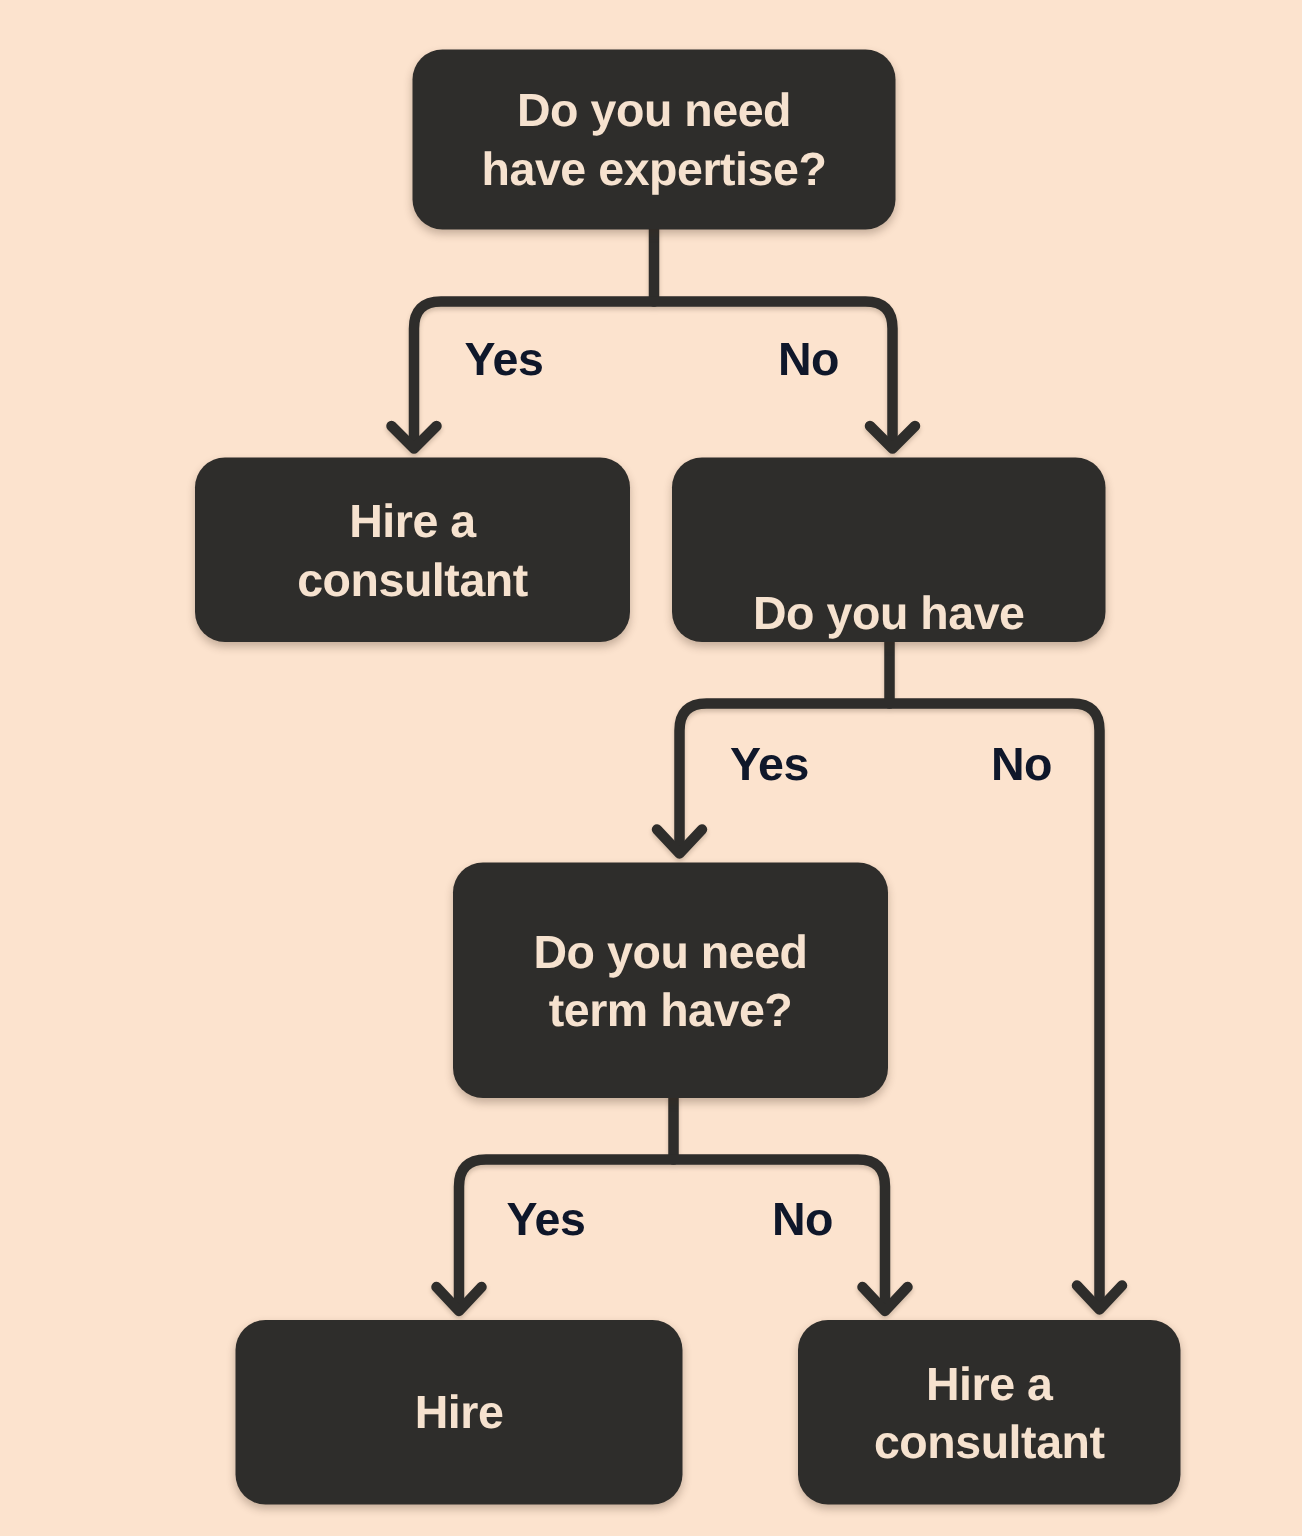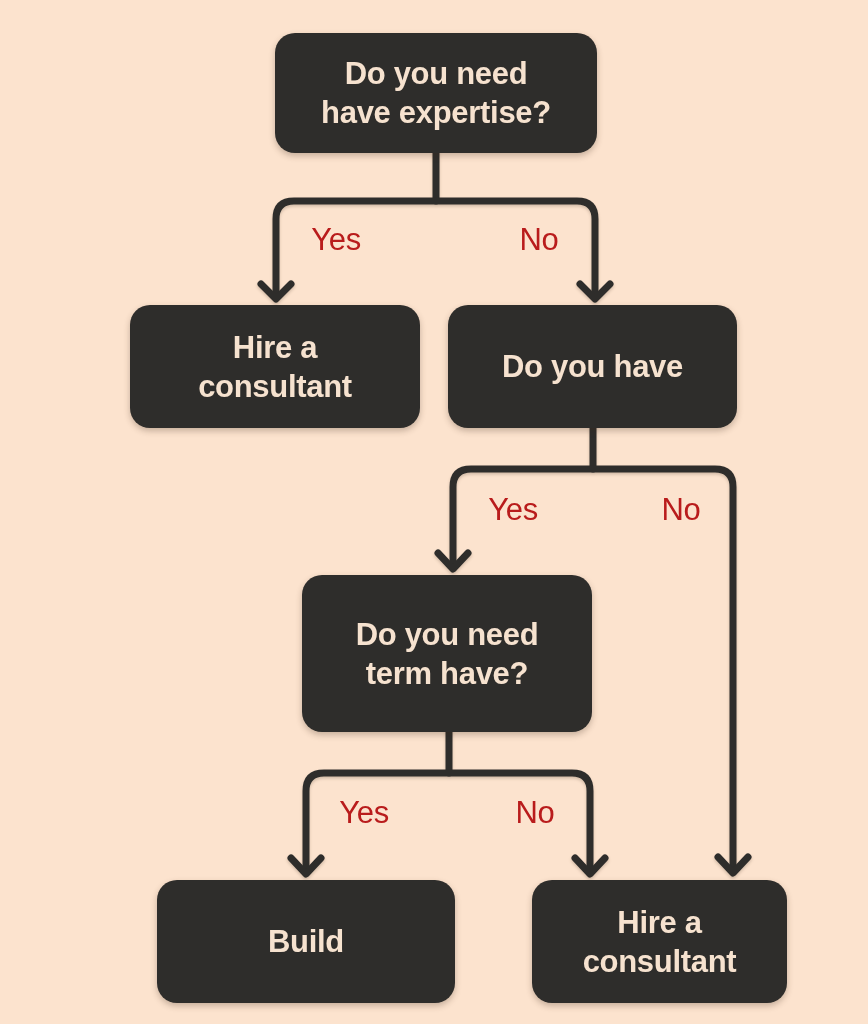--- a/index.html
+++ b/index.html
@@ -44,30 +44,30 @@
     font-size: 31px;
     font-weight: 700;
     line-height: 39px;
     letter-spacing: -0.3px;
     box-shadow: 0 3px 6px rgba(60, 40, 25, 0.28);
   }
   .node span { display: block; }
   .branch-label {
     position: absolute;
     transform: translate(-50%, -50%);
-    color: #b91c1c;
+    color: #0f172a;
     font-size: 31px;
-    font-weight: 400;
+    font-weight: 700;
     letter-spacing: -0.3px;
     white-space: nowrap;
   }
   
   #node-q-expertise   { left: 275px; top: 33px;  width: 322px; height: 120px; }
   #node-hire-left     { left: 130px; top: 305px; width: 290px; height: 123px; }
-  #node-q-budget      { left: 448px; top: 305px; width: 289px; height: 123px; }
+  #node-q-budget      { left: 448px; top: 305px; width: 289px; height: 123px; justify-content: flex-end; }
   #node-q-ongoing     { left: 302px; top: 575px; width: 290px; height: 157px; }
   #node-build         { left: 157px; top: 880px; width: 298px; height: 123px; }
   #node-hire-right    { left: 532px; top: 880px; width: 255px; height: 123px; }
   
   #label-expertise-yes { left: 336px; top: 240px; }
   #label-expertise-no  { left: 539px; top: 240px; }
   #label-budget-yes    { left: 513px; top: 510px; }
   #label-budget-no     { left: 681px; top: 510px; }
   #label-ongoing-yes   { left: 364px; top: 813px; }
   #label-ongoing-no    { left: 535px; top: 813px; }
@@ -117,21 +117,21 @@
 
   <div class="node" id="node-q-ongoing">
     <span>Do you need</span>
     <span>term have?</span>
   </div>
 
   <div class="branch-label" id="label-ongoing-yes">Yes</div>
   <div class="branch-label" id="label-ongoing-no">No</div>
 
   <div class="node" id="node-build">
-    <span>Build</span>
+    <span>Hire</span>
   </div>
 
   <div class="node" id="node-hire-right">
     <span>Hire a</span>
     <span>consultant</span>
   </div>
 
 </div>
 
 </body></html>

